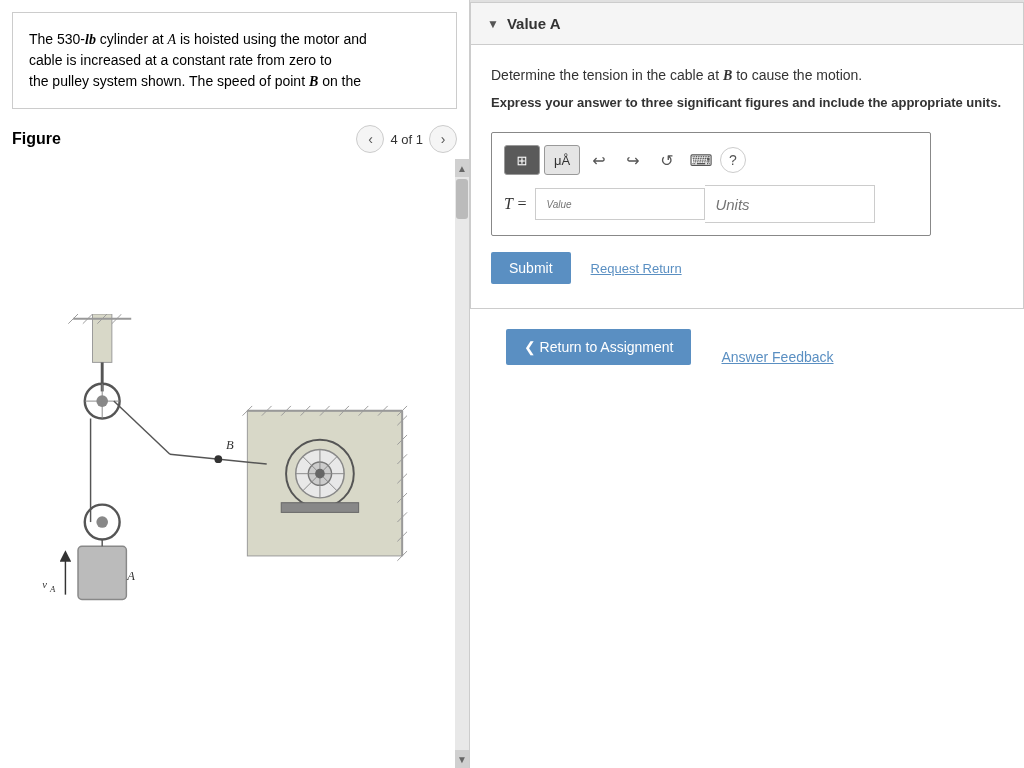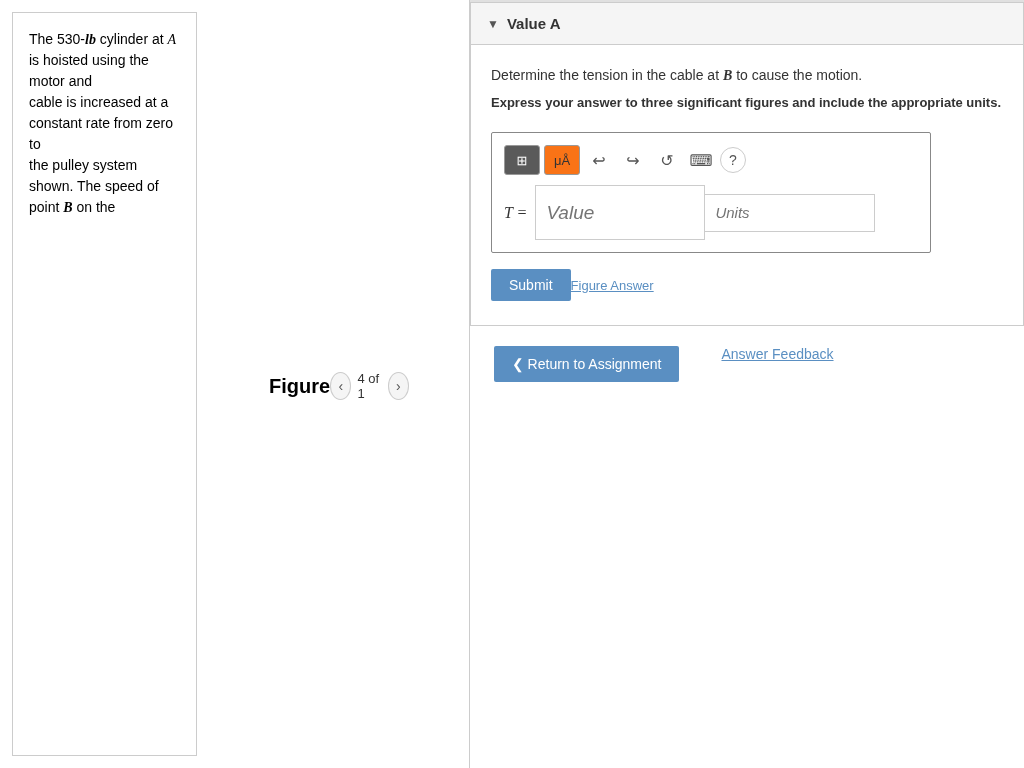--- a/index.html
+++ b/index.html
@@ -11,24 +11,23 @@
       height: 768px;
       width: 1024px;
       overflow: hidden;
     }
 
     
     .left-panel {
       width: 470px;
       min-width: 470px;
       display: flex;
-      flex-direction: row;
+      flex-direction: column;
       border-right: 1px solid #ccc;
       height: 100%;
-      gap: 48px;
     }
 
     .problem-text-box {
       border: 1px solid #ccc;
       margin: 12px;
       padding: 16px;
       font-size: 14px;
       line-height: 1.5;
       background: #fff;
     }
@@ -36,21 +35,21 @@
     .figure-header {
       display: flex;
       align-items: center;
       justify-content: space-between;
       padding: 0 12px;
       margin-top: 4px;
     }
 
     .figure-title {
       font-weight: bold;
-      font-size: 20px;
+      font-size: 16px;
     }
 
     .figure-nav {
       display: flex;
       align-items: center;
       gap: 6px;
     }
 
     .nav-btn {
       width: 28px;
@@ -172,21 +171,21 @@
       display: flex;
       align-items: center;
       gap: 4px;
       margin-bottom: 10px;
     }
 
     .toolbar-btn {
       padding: 4px 8px;
       border: 1px solid #999;
       border-radius: 3px;
-      background: #f97316;
+      background: #e5e5e5;
       cursor: pointer;
       font-size: 13px;
       color: #333;
       display: flex;
       align-items: center;
       justify-content: center;
       min-width: 36px;
       height: 30px;
     }
 
@@ -217,23 +216,23 @@
     .t-label {
       font-size: 16px;
       font-style: italic;
       margin-right: 8px;
       color: #333;
       white-space: nowrap;
     }
 
     .value-input {
       width: 170px;
-      height: 55px;
+      height: 32px;
       border: 1px solid #ccc;
-      font-size: 19px;
+      font-size: 10px;
       font-style: italic;
       color: #aaa;
       padding: 0 10px;
       outline: none;
       background: #fff;
     }
 
     .units-input {
       width: 170px;
       height: 38px;
@@ -243,20 +242,21 @@
       font-style: italic;
       color: #aaa;
       padding: 0 10px;
       outline: none;
       background: #fff;
     }
 
     .submit-row {
       display: flex;
       align-items: center;
+      gap: 20px;
       margin-top: 16px;
     }
 
     .submit-btn {
       background: #5a8fc2;
       color: #fff;
       border: none;
       padding: 8px 18px;
       font-size: 14px;
       cursor: pointer;
@@ -268,23 +268,23 @@
       color: #5a8fc2;
       text-decoration: underline;
       cursor: pointer;
       background: none;
       border: none;
     }
 
     
     .bottom-actions {
       display: flex;
-      align-items: flex-start;
-      gap: 42px;
-      padding: 20px 24px;
+      align-items: flex-end;
+      gap: 30px;
+      padding: 20px 36px;
     }
 
     .return-btn {
       display: flex;
       align-items: center;
       gap: 6px;
       background: #5a8fc2;
       color: #fff;
       border: none;
       padding: 10px 18px;
@@ -492,21 +492,21 @@
 
         <div class="answer-row">
           <span class="t-label math-italic">T =</span>
           <input type="text" class="value-input" placeholder="Value" style="">
           <input type="text" class="units-input" placeholder="Units" style="">
         </div>
       </div>
 
       <div class="submit-row">
         <button class="submit-btn">Submit</button>
-        <button class="request-answer-link">Figure Answer</button>
+        <button class="request-answer-link">Request Return</button>
       </div>
     </div>
   </div>
 
   <div class="bottom-actions">
     <button class="return-btn">❮ Return to Assignment</button>
     <button class="provide-feedback-link">Answer Feedback</button>
   </div>
 </div>
 

